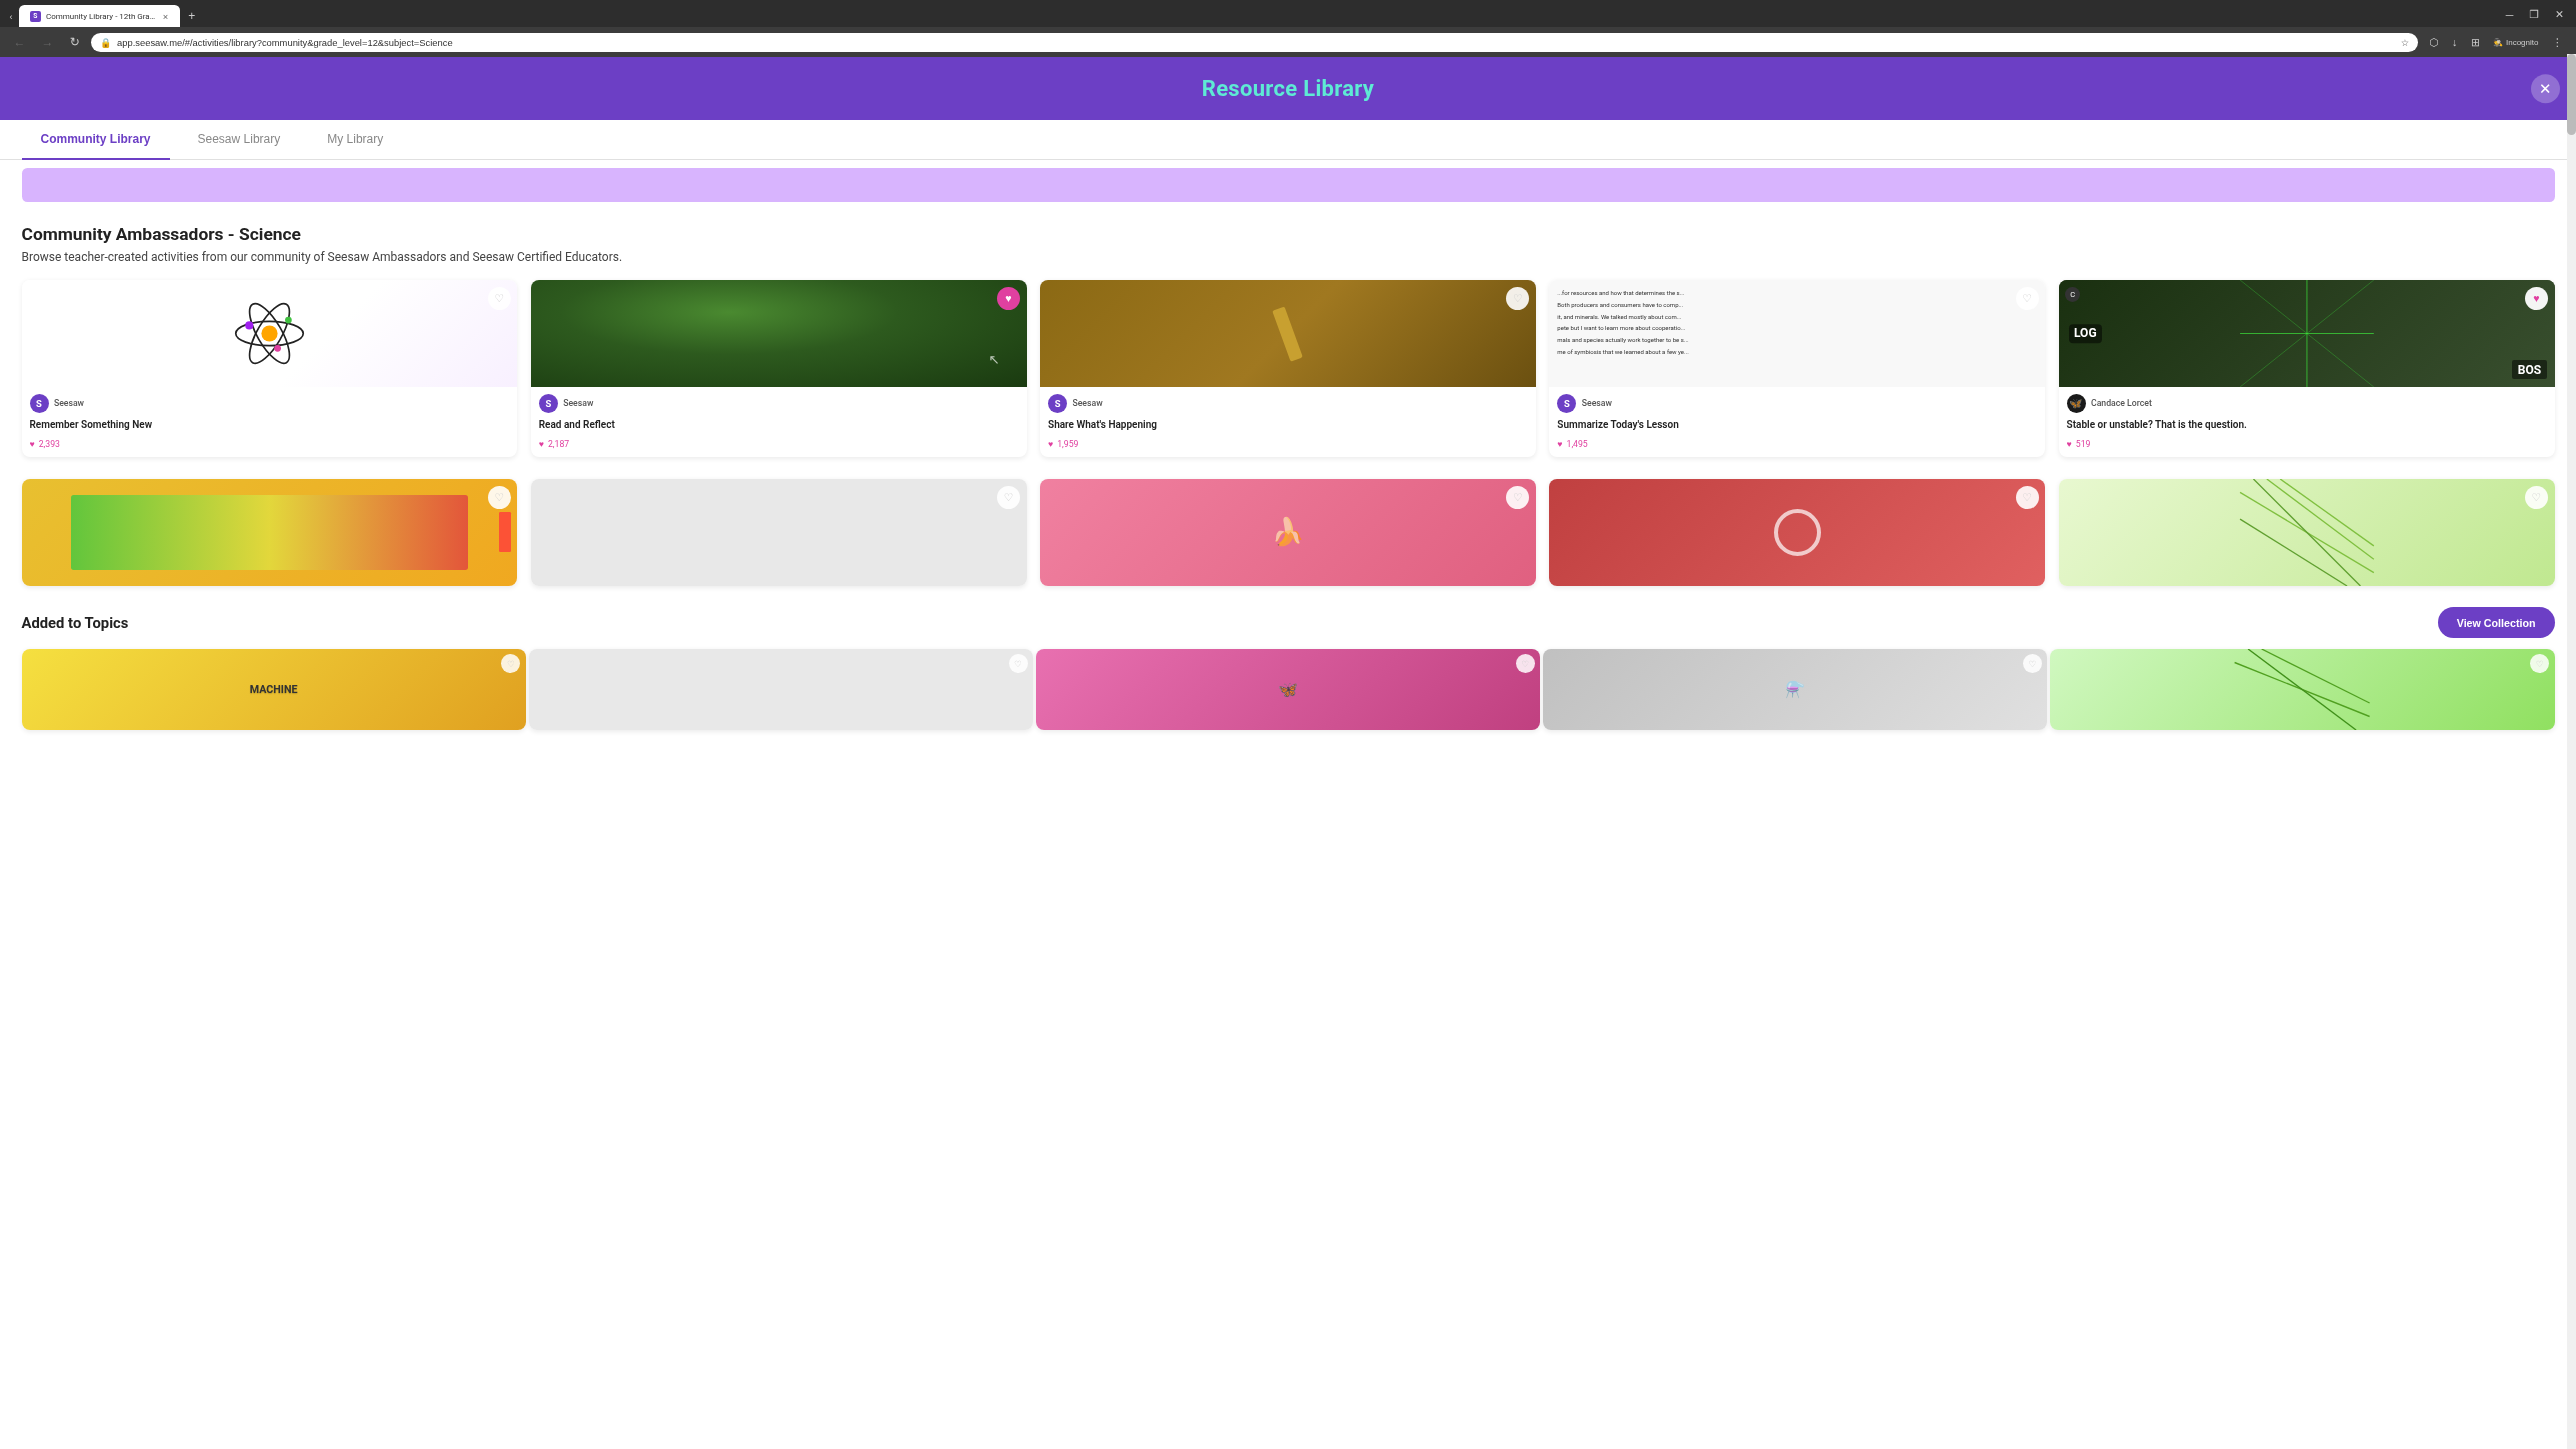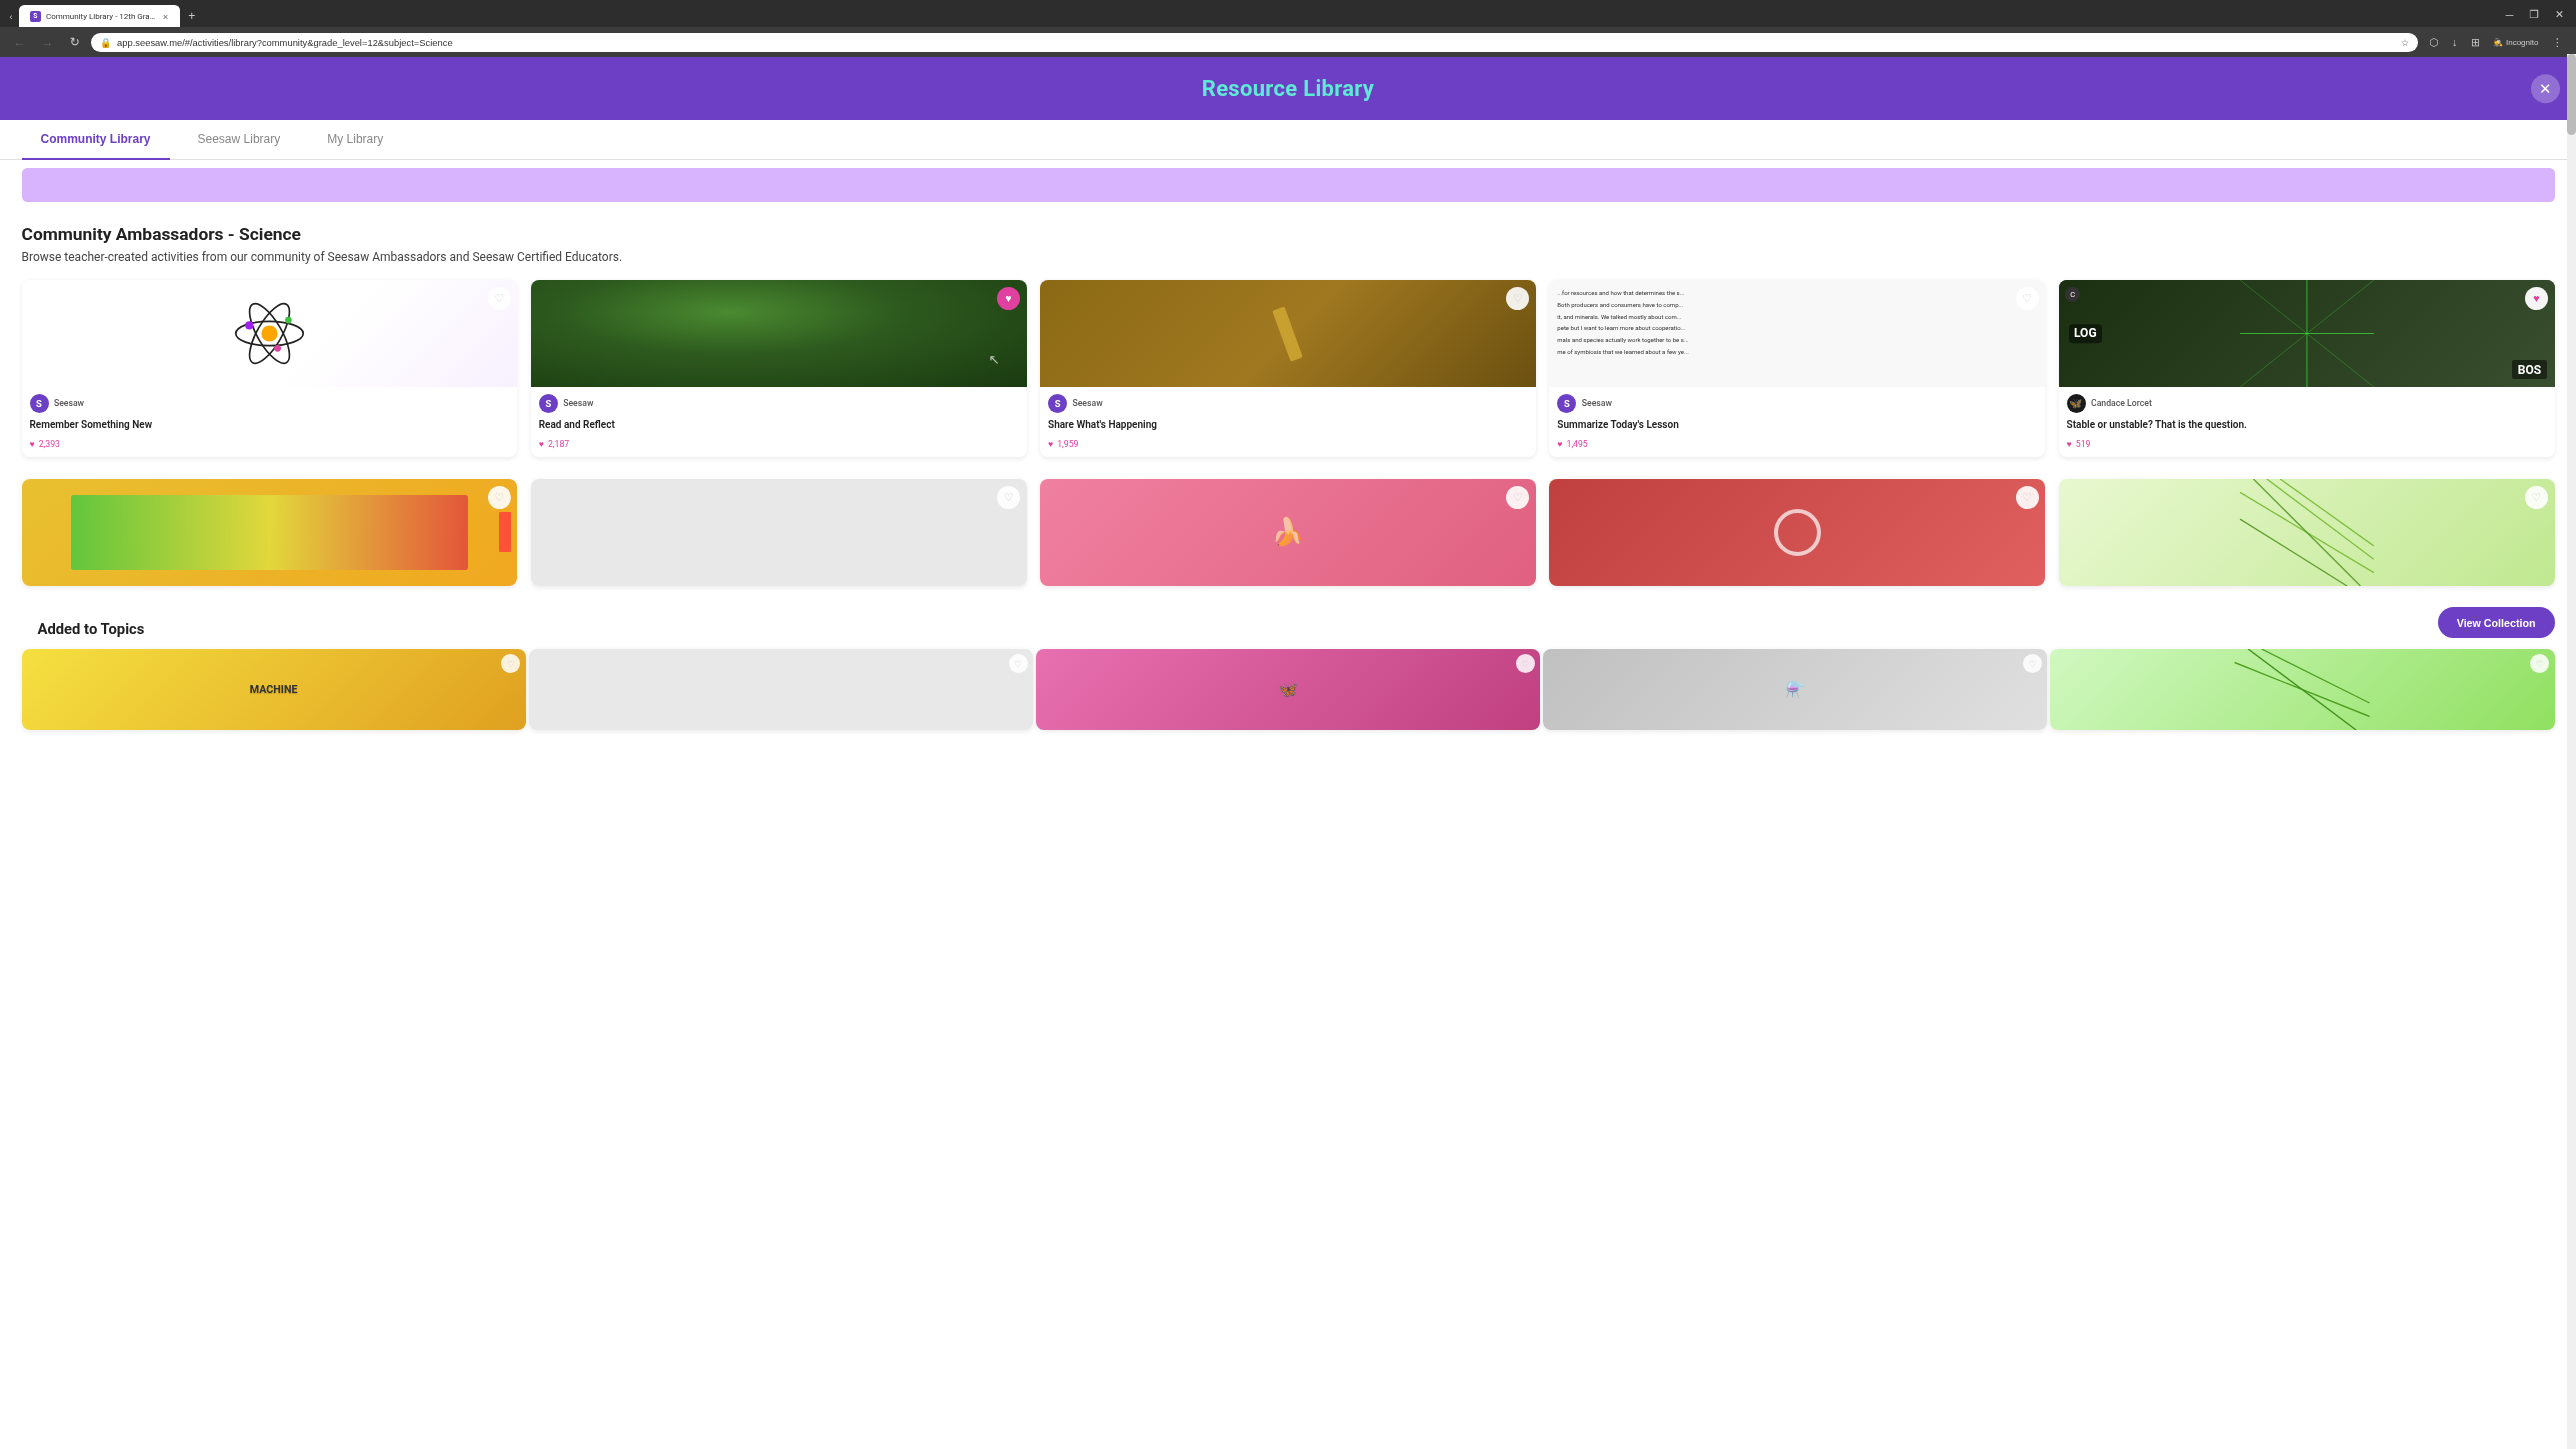--- a/index.html
+++ b/index.html
@@ -353,24 +353,23 @@
     .second-row {
       display: grid;
       grid-template-columns: repeat(5, 1fr);
       gap: 13.4px;
       margin-bottom: 21.5px;
     }
 
     
     .added-section {
       display: flex;
-      align-items: flex-end;
+      align-items: center;
       justify-content: space-between;
       margin-bottom: 10.7px;
-      margin-left: 16px;
     }
     .added-title {
       font-size: 14.8px;
       font-weight: 700;
       color: #222;
     }
     .view-collection-btn {
       background: #6c3fc5;
       color: white;
       border: none;

